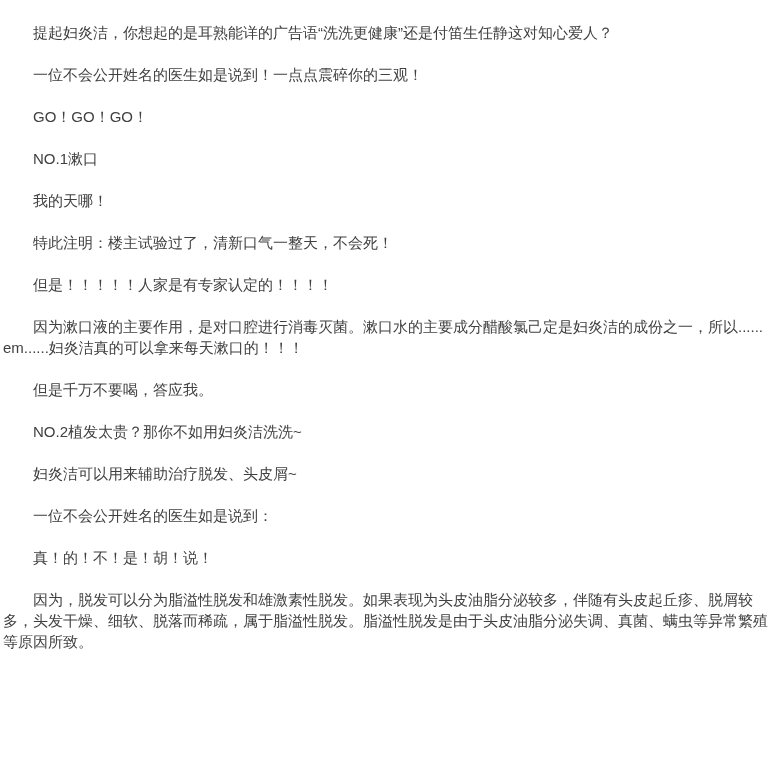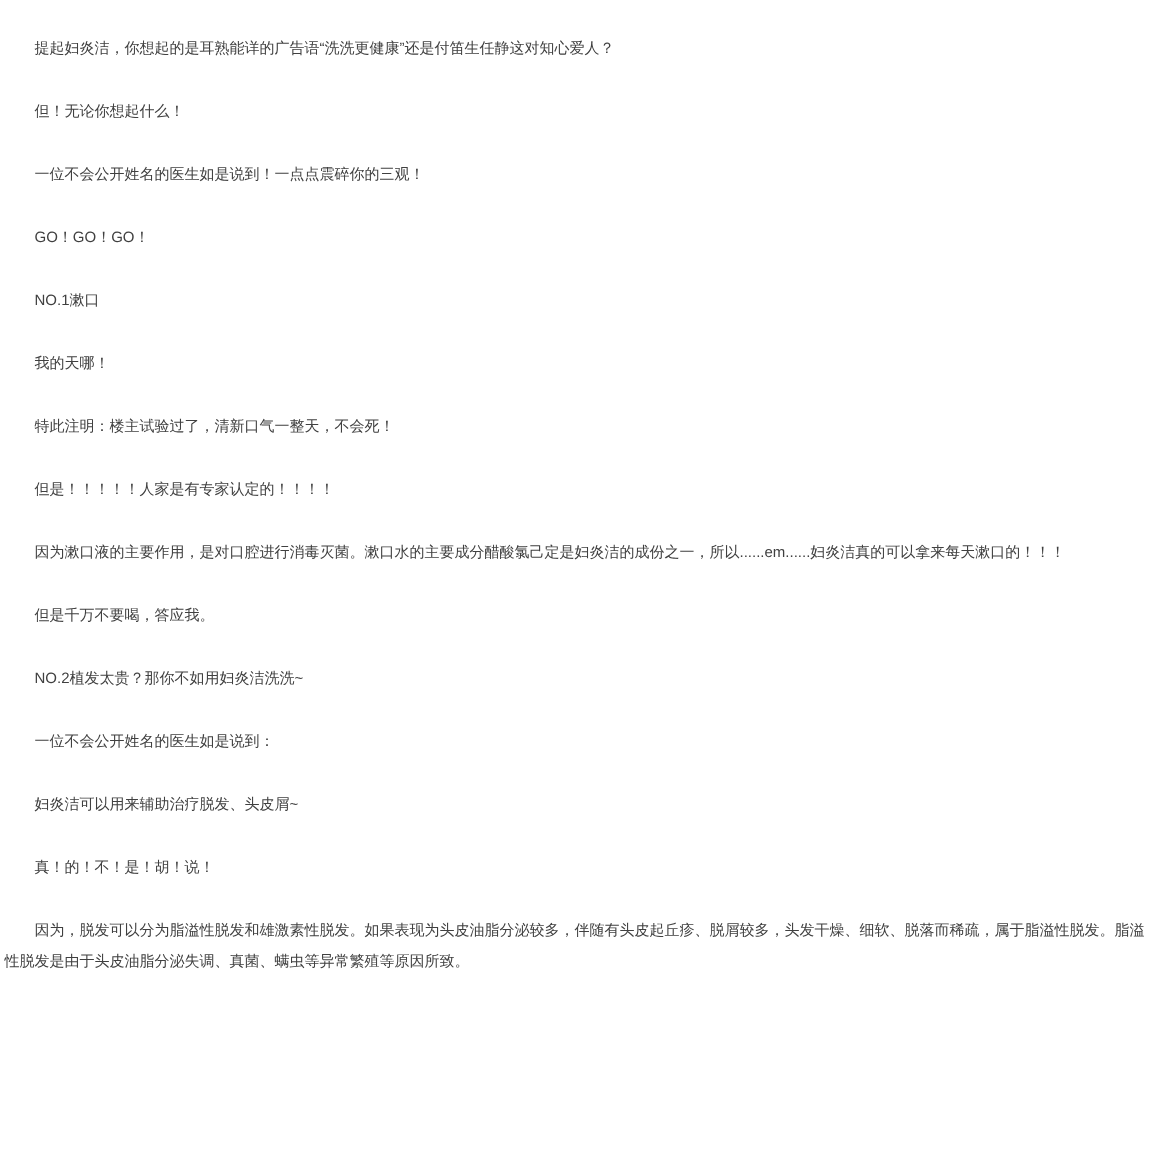--- a/index.html
+++ b/index.html
@@ -11,42 +11,41 @@
     width: 771px;
     min-height: 780px;
     box-sizing: border-box;
     background: #ffffff;
     padding: 22px 2px 12px 3px;
     font-family: "Liberation Sans", "DejaVu Sans", sans-serif;
   }
   .article p {
     margin: 0 0 21px 0;
     padding: 0;
-    font-size: 10px;
+    font-size: 15px;
     line-height: 21px;
     color: #404040;
     text-indent: 2em;
     word-break: break-all;
     overflow-wrap: break-word;
   }
 </style>
 </head>
 <body>
 
 <div class="page">
   <div class="article">
       <p>提起妇炎洁，你想起的是耳熟能详的广告语“洗洗更健康”还是付笛生任静这对知心爱人？</p>
-      <p>但！无论你想起什么！</p>
       <p>一位不会公开姓名的医生如是说到！一点点震碎你的三观！</p>
       <p>GO！GO！GO！</p>
       <p>NO.1漱口</p>
       <p>我的天哪！</p>
       <p>特此注明：楼主试验过了，清新口气一整天，不会死！</p>
       <p>但是！！！！！人家是有专家认定的！！！！</p>
       <p>因为漱口液的主要作用，是对口腔进行消毒灭菌。漱口水的主要成分醋酸氯己定是妇炎洁的成份之一，所以......em......妇炎洁真的可以拿来每天漱口的！！！</p>
       <p>但是千万不要喝，答应我。</p>
       <p>NO.2植发太贵？那你不如用妇炎洁洗洗~</p>
+      <p>妇炎洁可以用来辅助治疗脱发、头皮屑~</p>
       <p>一位不会公开姓名的医生如是说到：</p>
-      <p>妇炎洁可以用来辅助治疗脱发、头皮屑~</p>
       <p>真！的！不！是！胡！说！</p>
       <p>因为，脱发可以分为脂溢性脱发和雄激素性脱发。如果表现为头皮油脂分泌较多，伴随有头皮起丘疹、脱屑较多，头发干燥、细软、脱落而稀疏，属于脂溢性脱发。脂溢性脱发是由于头皮油脂分泌失调、真菌、螨虫等异常繁殖等原因所致。</p>
     </div>
 </div>
 
 </body></html>

